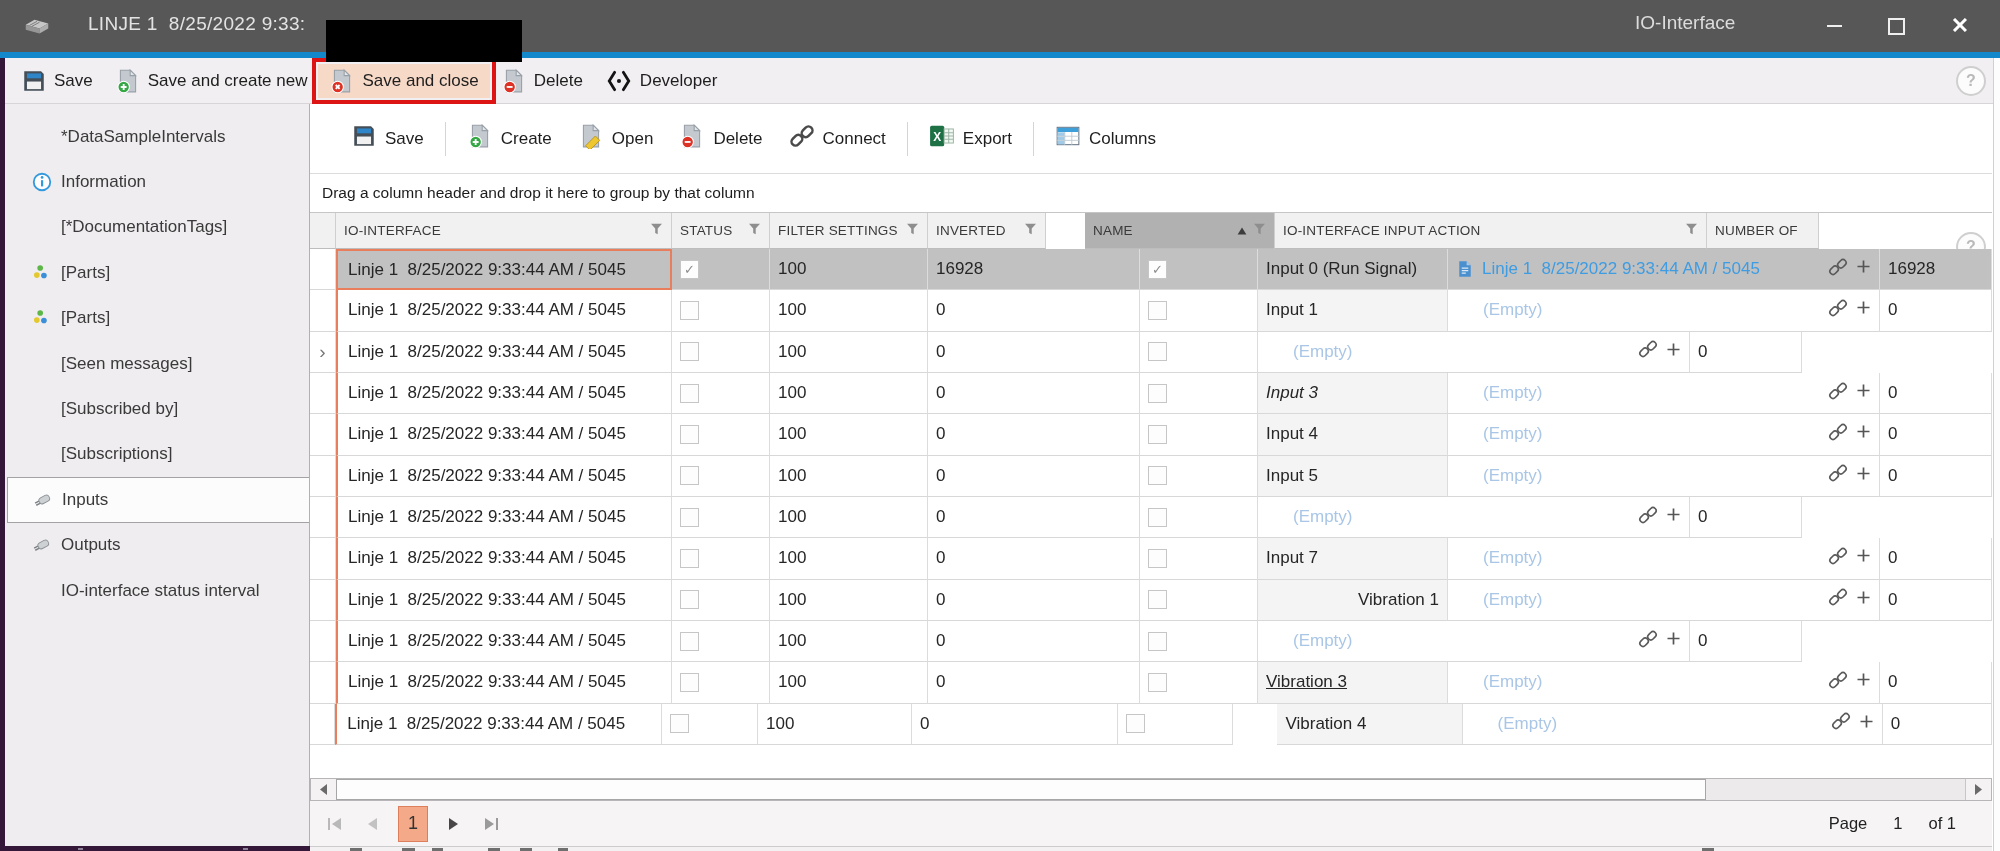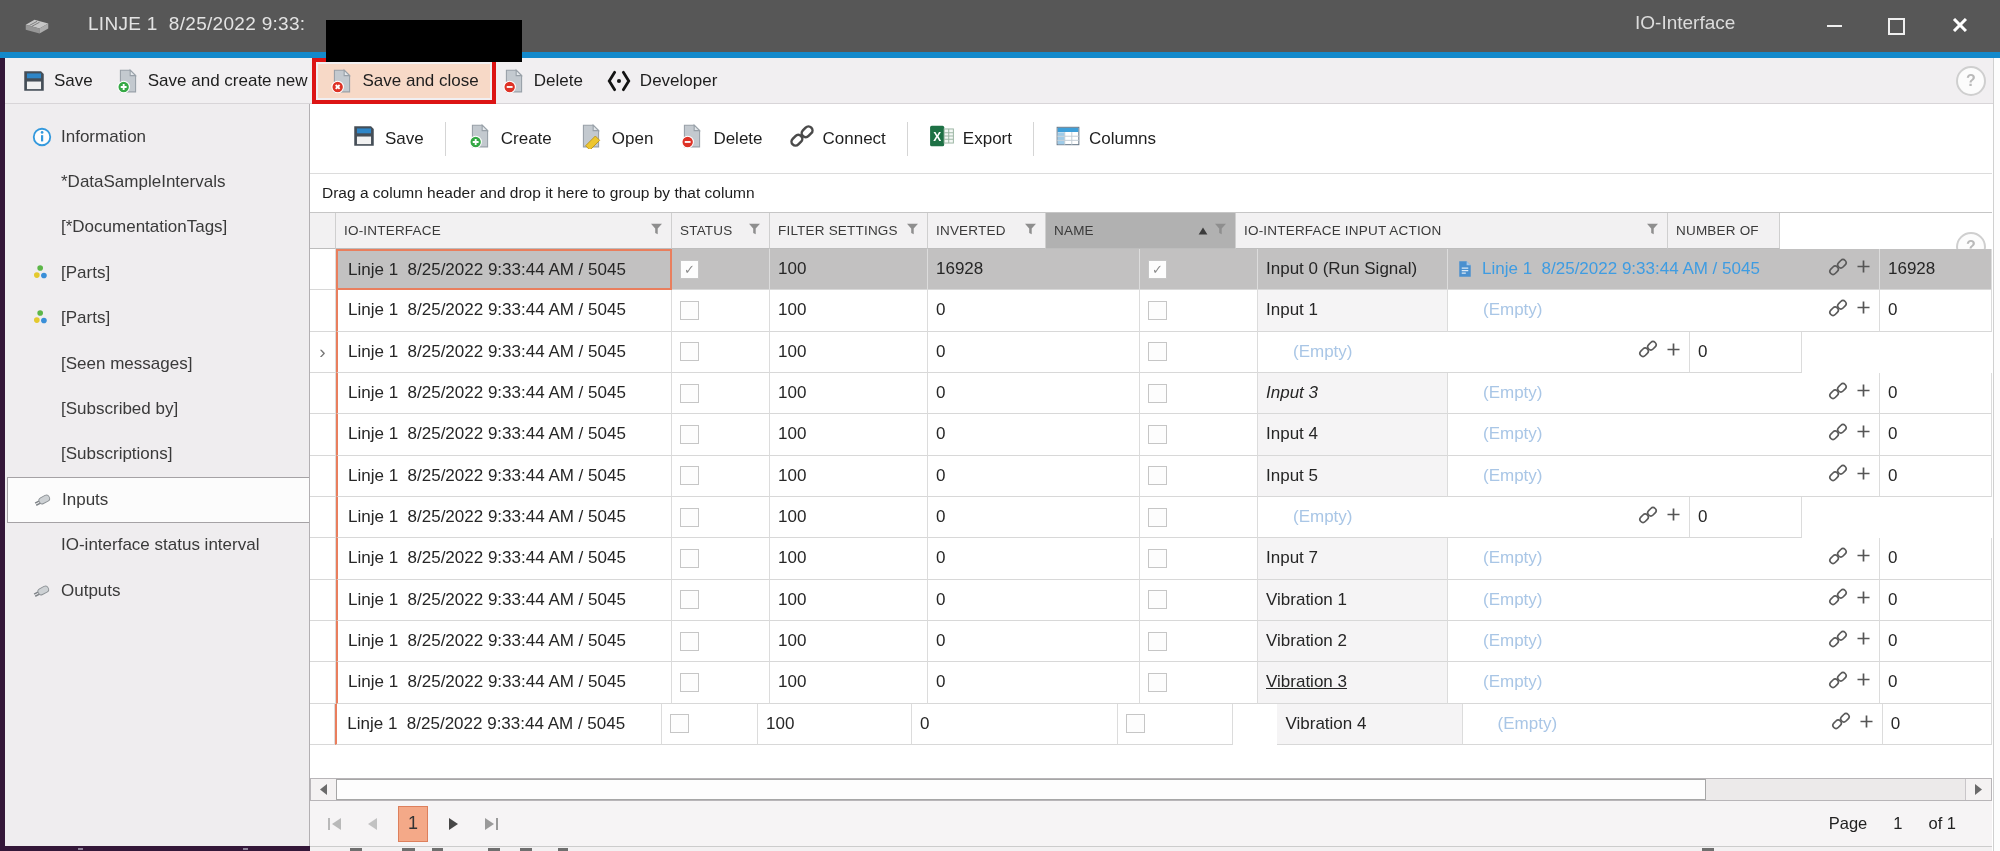--- a/index.html
+++ b/index.html
@@ -169,33 +169,33 @@
           </svg>
         </span>
         <span>Developer</span>
       </div>
     </div>
   <div class="helpcircle help1">?</div>
   <div class="redaction"></div>
 
   <div class="leftstrip"></div>
   <div class="sidebar" id="sidebar">
+      <div class="side-item noicon">
+        <span class="slot"></span>
+        <span>*DataSampleIntervals</span>
+      </div>
       <div class="side-item">
         <span class="slot">
           <svg width="22" height="22" viewBox="0 0 24 24">
             <circle cx="12" cy="12" r="9" fill="#fdfdfd" stroke="#3399dd" stroke-width="2"></circle>
             <rect x="10.9" y="10" width="2.4" height="6.8" fill="#3399dd"></rect>
             <circle cx="12.1" cy="7" r="1.5" fill="#3399dd"></circle>
           </svg>
         </span>
         <span>Information</span>
-      </div>
-      <div class="side-item noicon">
-        <span class="slot"></span>
-        <span>*DataSampleIntervals</span>
       </div>
       <div class="side-item noicon">
         <span class="slot"></span>
         <span>[*DocumentationTags]</span>
       </div>
       <div class="side-item">
         <span class="slot">
           <svg width="20" height="20" viewBox="0 0 24 24">
             <circle cx="11" cy="6" r="3.4" fill="#5cb648"></circle>
             <circle cx="7" cy="14.5" r="3.4" fill="#e4c92e"></circle>
@@ -231,35 +231,35 @@
           <svg width="22" height="22" viewBox="0 0 24 24">
             <g transform="rotate(-28 12 12)">
               <rect x="7.5" y="8.6" width="12" height="7" rx="3.2" fill="#cdd1d4" stroke="#8d9296"></rect>
               <rect x="2.8" y="10.2" width="4.6" height="1.6" fill="#7d8287"></rect>
               <rect x="2.8" y="12.8" width="4.6" height="1.6" fill="#7d8287"></rect>
             </g>
           </svg>
         </span>
         <span>Inputs</span>
       </div>
-      <div class="side-item noicon">
-        <span class="slot"></span>
-        <span>IO-interface status interval</span>
-      </div>
       <div class="side-item">
         <span class="slot">
           <svg width="22" height="22" viewBox="0 0 24 24">
             <g transform="rotate(-28 12 12)">
               <rect x="7.5" y="8.6" width="12" height="7" rx="3.2" fill="#cdd1d4" stroke="#8d9296"></rect>
               <rect x="2.8" y="10.2" width="4.6" height="1.6" fill="#7d8287"></rect>
               <rect x="2.8" y="12.8" width="4.6" height="1.6" fill="#7d8287"></rect>
             </g>
           </svg>
         </span>
         <span>Outputs</span>
+      </div>
+      <div class="side-item noicon">
+        <span class="slot"></span>
+        <span>IO-interface status interval</span>
       </div>
     </div>
   <div class="side-bottom">
     <span class="m dot" style="left:78px"></span>
     <span class="m dot" style="left:243px"></span>
   </div>
 
   <div class="main">
     <div class="toolbar2" id="toolbar2">
         <div class="t2-btn">
@@ -363,21 +363,21 @@
           </span>
         </div>
         <div class="hcell" style="width: 118px;">
           <span class="lbl">INVERTED</span>
           <span class="tail">
             <span><svg width="13" height="12" viewBox="0 0 13 12">
                 <path d="M1 .8h11L7.7 5.4v5.8L5.2 10V5.4z" fill="#8e8e8e"></path>
               </svg></span>
           </span>
         </div>
-        <div class="hcell sorted" style="width: 190px;">
+        <div class="hcell sorted" style="width: 190px; margin-left: 39px;">
           <span class="lbl">NAME</span>
           <span class="tail">
             <span><svg width="10" height="8" viewBox="0 0 10 8">
                 <path d="M5 .5l4.4 7H.6z" fill="#3c3c3c"></path>
               </svg></span>
             <span><svg width="13" height="12" viewBox="0 0 13 12">
                 <path d="M1 .8h11L7.7 5.4v5.8L5.2 10V5.4z" fill="#8e8e8e"></path>
               </svg></span>
           </span>
         </div>
@@ -541,39 +541,38 @@
                 </svg></span></span></div>
           <div class="cell" style="width: 112px;"><span>0</span></div>
         </div>
         <div class="trow">
           <div class="cell marker" style="width: 26px;"></div>
           <div class="cell iocell" style="width: 336px;"><span class="pre">Linje 1  8/25/2022 9:33:44 AM / 5045</span></div>
           <div class="cell" style="width: 98px;"><span class="cb"></span></div>
           <div class="cell" style="width: 158px;"><span>100</span></div>
           <div class="cell" style="width: 212px;"><span>0</span></div>
           <div class="cell" style="width: 118px;"><span class="cb"></span></div>
-          <div class="cell namecol" style="width: 190px;"><span>Vibration 1</span></div>
-          <div class="cell actioncell" style="width: 432px;"><span class="emptytxt">(Empty)</span><span class="tailicons"><span><svg width="20" height="20" viewBox="0 0 24 24">
-                  <g fill="none" stroke="#5a5a5a" stroke-width="2">
-                    <rect x="1.8" y="12.2" width="11" height="7.4" rx="3.7" transform="rotate(-45 7.3 15.9)"></rect>
-                    <rect x="11.2" y="4.4" width="11" height="7.4" rx="3.7" transform="rotate(-45 16.7 8.1)"></rect>
-                  </g>
-                </svg></span><span><svg width="15" height="15" viewBox="0 0 15 15">
-                  <path d="M7.5 1.5v12M1.5 7.5h12" stroke="#555" stroke-width="1.7"></path>
-                </svg></span></span></div>
-          <div class="cell" style="width: 112px;"><span>0</span></div>
-        </div>
-        <div class="trow">
-          <div class="cell marker" style="width: 26px;"></div>
-          <div class="cell iocell" style="width: 336px;"><span class="pre">Linje 1  8/25/2022 9:33:44 AM / 5045</span></div>
-          <div class="cell" style="width: 98px;"><span class="cb"></span></div>
-          <div class="cell" style="width: 158px;"><span>100</span></div>
-          <div class="cell" style="width: 212px;"><span>0</span></div>
-          <div class="cell" style="width: 118px;"><span class="cb"></span></div>
-          <div class="cell namecol" style="width: 190px;"><span>Vibration 2</span></div>
+          <div class="cell namecol" style="width: 190px; justify-content: flex-end;"><span>Vibration 1</span></div>
+          <div class="cell actioncell" style="width: 432px;"><span class="emptytxt">(Empty)</span><span class="tailicons"><span><svg width="20" height="20" viewBox="0 0 24 24">
+                  <g fill="none" stroke="#5a5a5a" stroke-width="2">
+                    <rect x="1.8" y="12.2" width="11" height="7.4" rx="3.7" transform="rotate(-45 7.3 15.9)"></rect>
+                    <rect x="11.2" y="4.4" width="11" height="7.4" rx="3.7" transform="rotate(-45 16.7 8.1)"></rect>
+                  </g>
+                </svg></span><span><svg width="15" height="15" viewBox="0 0 15 15">
+                  <path d="M7.5 1.5v12M1.5 7.5h12" stroke="#555" stroke-width="1.7"></path>
+                </svg></span></span></div>
+          <div class="cell" style="width: 112px;"><span>0</span></div>
+        </div>
+        <div class="trow">
+          <div class="cell marker" style="width: 26px;"></div>
+          <div class="cell iocell" style="width: 336px;"><span class="pre">Linje 1  8/25/2022 9:33:44 AM / 5045</span></div>
+          <div class="cell" style="width: 98px;"><span class="cb"></span></div>
+          <div class="cell" style="width: 158px;"><span>100</span></div>
+          <div class="cell" style="width: 212px;"><span>0</span></div>
+          <div class="cell" style="width: 118px;"><span class="cb"></span></div>
           <div class="cell actioncell" style="width: 432px;"><span class="emptytxt">(Empty)</span><span class="tailicons"><span><svg width="20" height="20" viewBox="0 0 24 24">
                   <g fill="none" stroke="#5a5a5a" stroke-width="2">
                     <rect x="1.8" y="12.2" width="11" height="7.4" rx="3.7" transform="rotate(-45 7.3 15.9)"></rect>
                     <rect x="11.2" y="4.4" width="11" height="7.4" rx="3.7" transform="rotate(-45 16.7 8.1)"></rect>
                   </g>
                 </svg></span><span><svg width="15" height="15" viewBox="0 0 15 15">
                   <path d="M7.5 1.5v12M1.5 7.5h12" stroke="#555" stroke-width="1.7"></path>
                 </svg></span></span></div>
           <div class="cell" style="width: 112px;"><span>0</span></div>
         </div>

